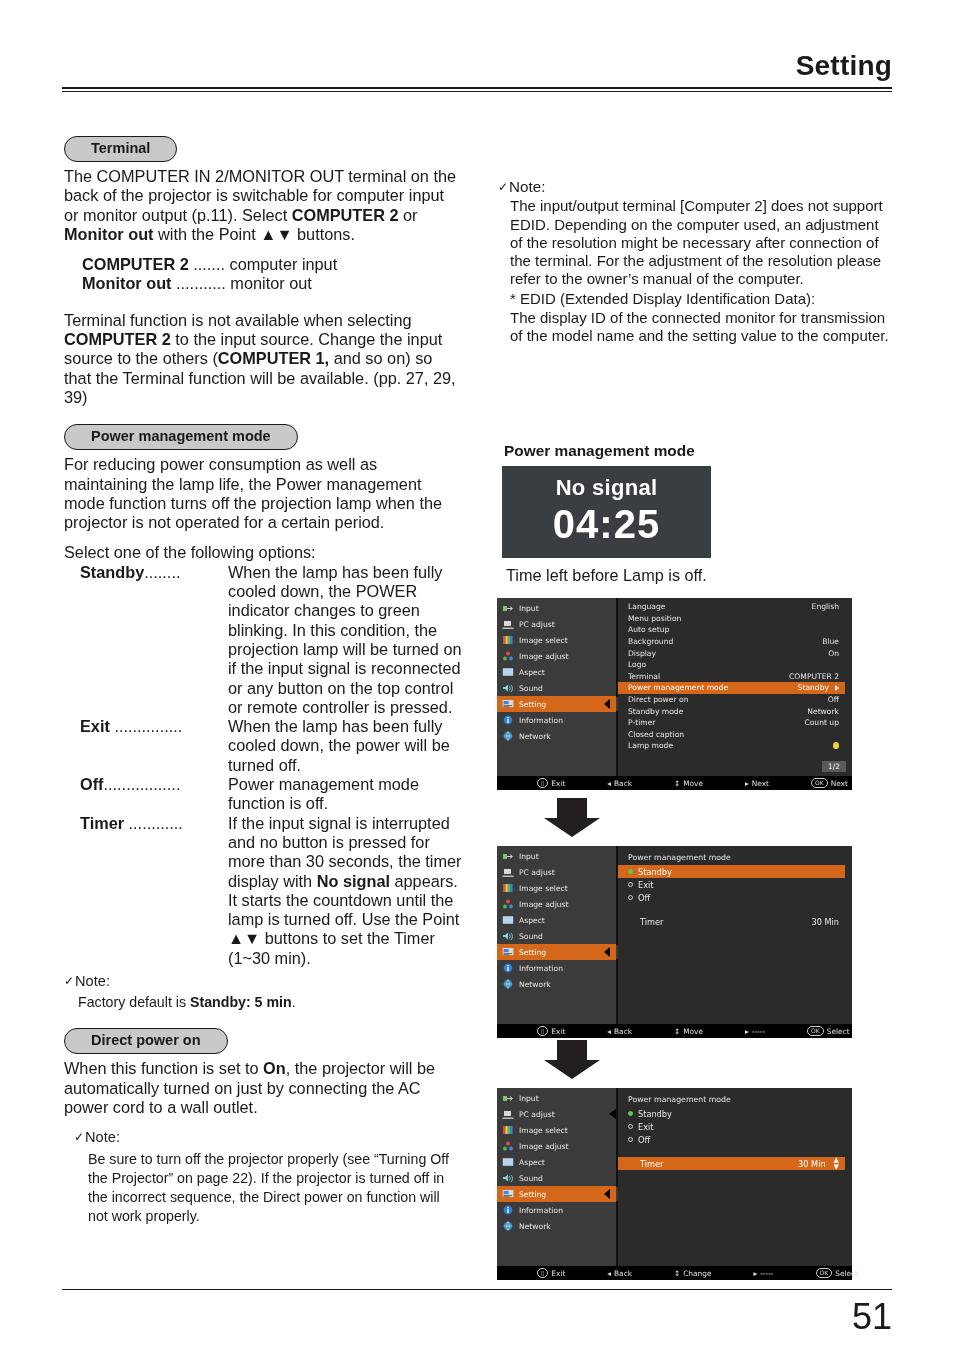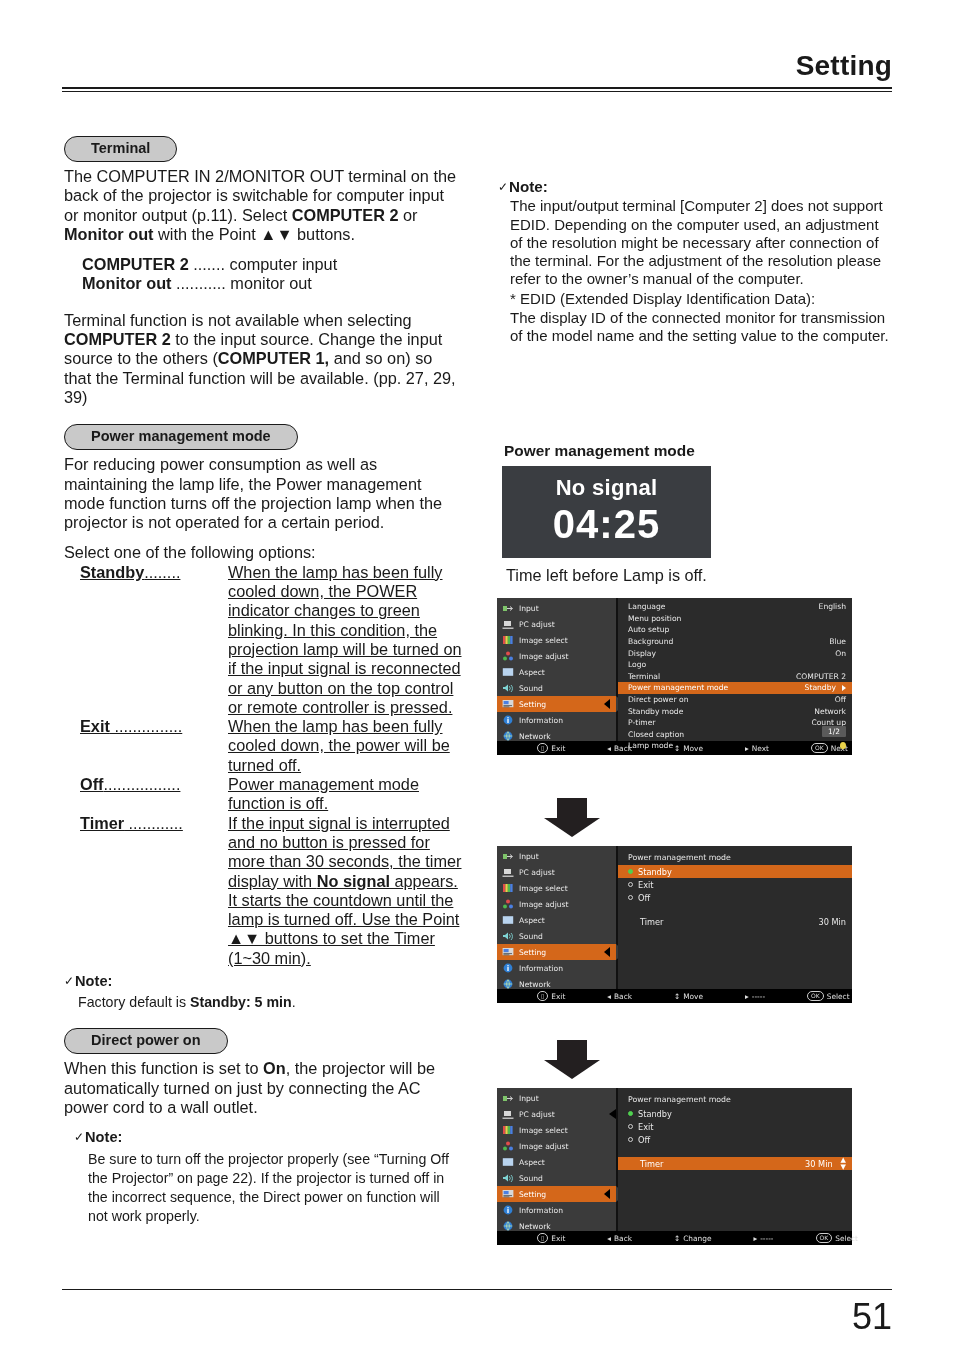--- a/index.html
+++ b/index.html
@@ -100,36 +100,35 @@
   table.opts {
     border-collapse: collapse;
     font-size: 16.3px;
     line-height: 19.3px;
     margin-left: 16px;
     width: 382px;
   }
   table.opts td {
     vertical-align: top;
     padding: 0;
-    text-decoration: underline;
   }
   td.opt-term {
     white-space: nowrap;
     padding-right: 10px;
     width: 148px;
   }
   td.opt-desc { width: 234px; }
 
   
   .note {
     font-size: 14.2px;
     line-height: 17.2px;
   }
   .note-hd {
-    font-weight: bold;
+    font-weight: normal;
     font-size: 14.6px;
   }
   .check {
     font-size: 12px;
     vertical-align: 1px;
     margin-right: 1px;
   }
   .note-body {
     margin-left: 14px;
     margin-top: 1px;
@@ -179,21 +178,21 @@
 
   
   .osd {
     width: 355px;
     background: #000;
     position: relative;
     font-family: "DejaVu Sans", sans-serif;
   }
   .osd-body {
     display: flex;
-    height: 143px;
+    height: 178px;
     background: #2b2b2b;
   }
   .osd-side {
     width: 121px;
     background: #3b3b3b;
     padding-top: 2px;
     box-sizing: border-box;
     border-right: 2px solid #111;
     position: relative;
   }
@@ -231,21 +230,21 @@
     width: 0; height: 0;
     border-top: 8px solid transparent;
     border-bottom: 8px solid transparent;
     border-left: 9px solid #3b3b3b;
   }
 
   .osd-main {
     flex: 1;
     background: #2b2b2b;
     position: relative;
-    padding: 3px 0 0 0;
+    padding: 3px 7px 0 0;
   }
   .osd-row {
     display: flex;
     align-items: center;
     height: 11.6px;
     padding: 0 6px 0 10px;
     font-size: 7.6px;
     color: #e8e8e8;
     position: relative;
   }

